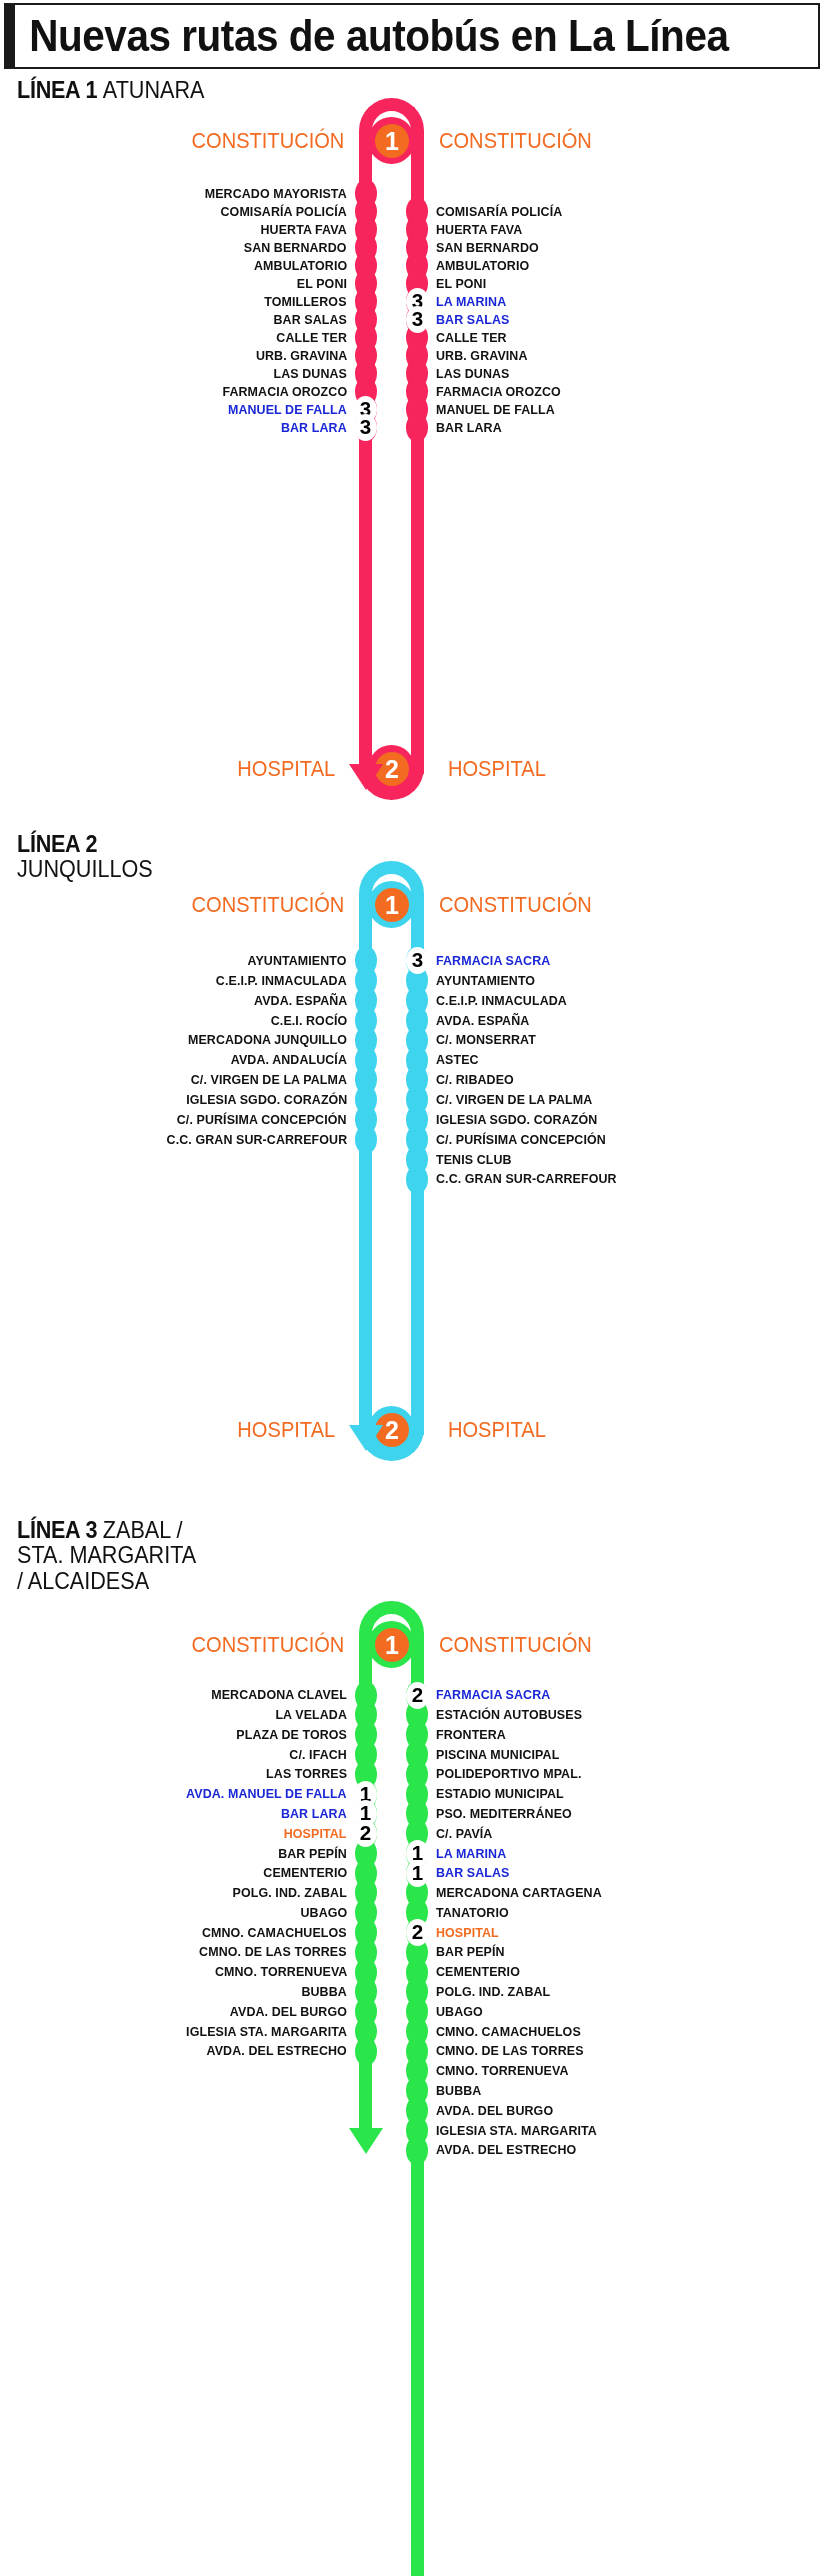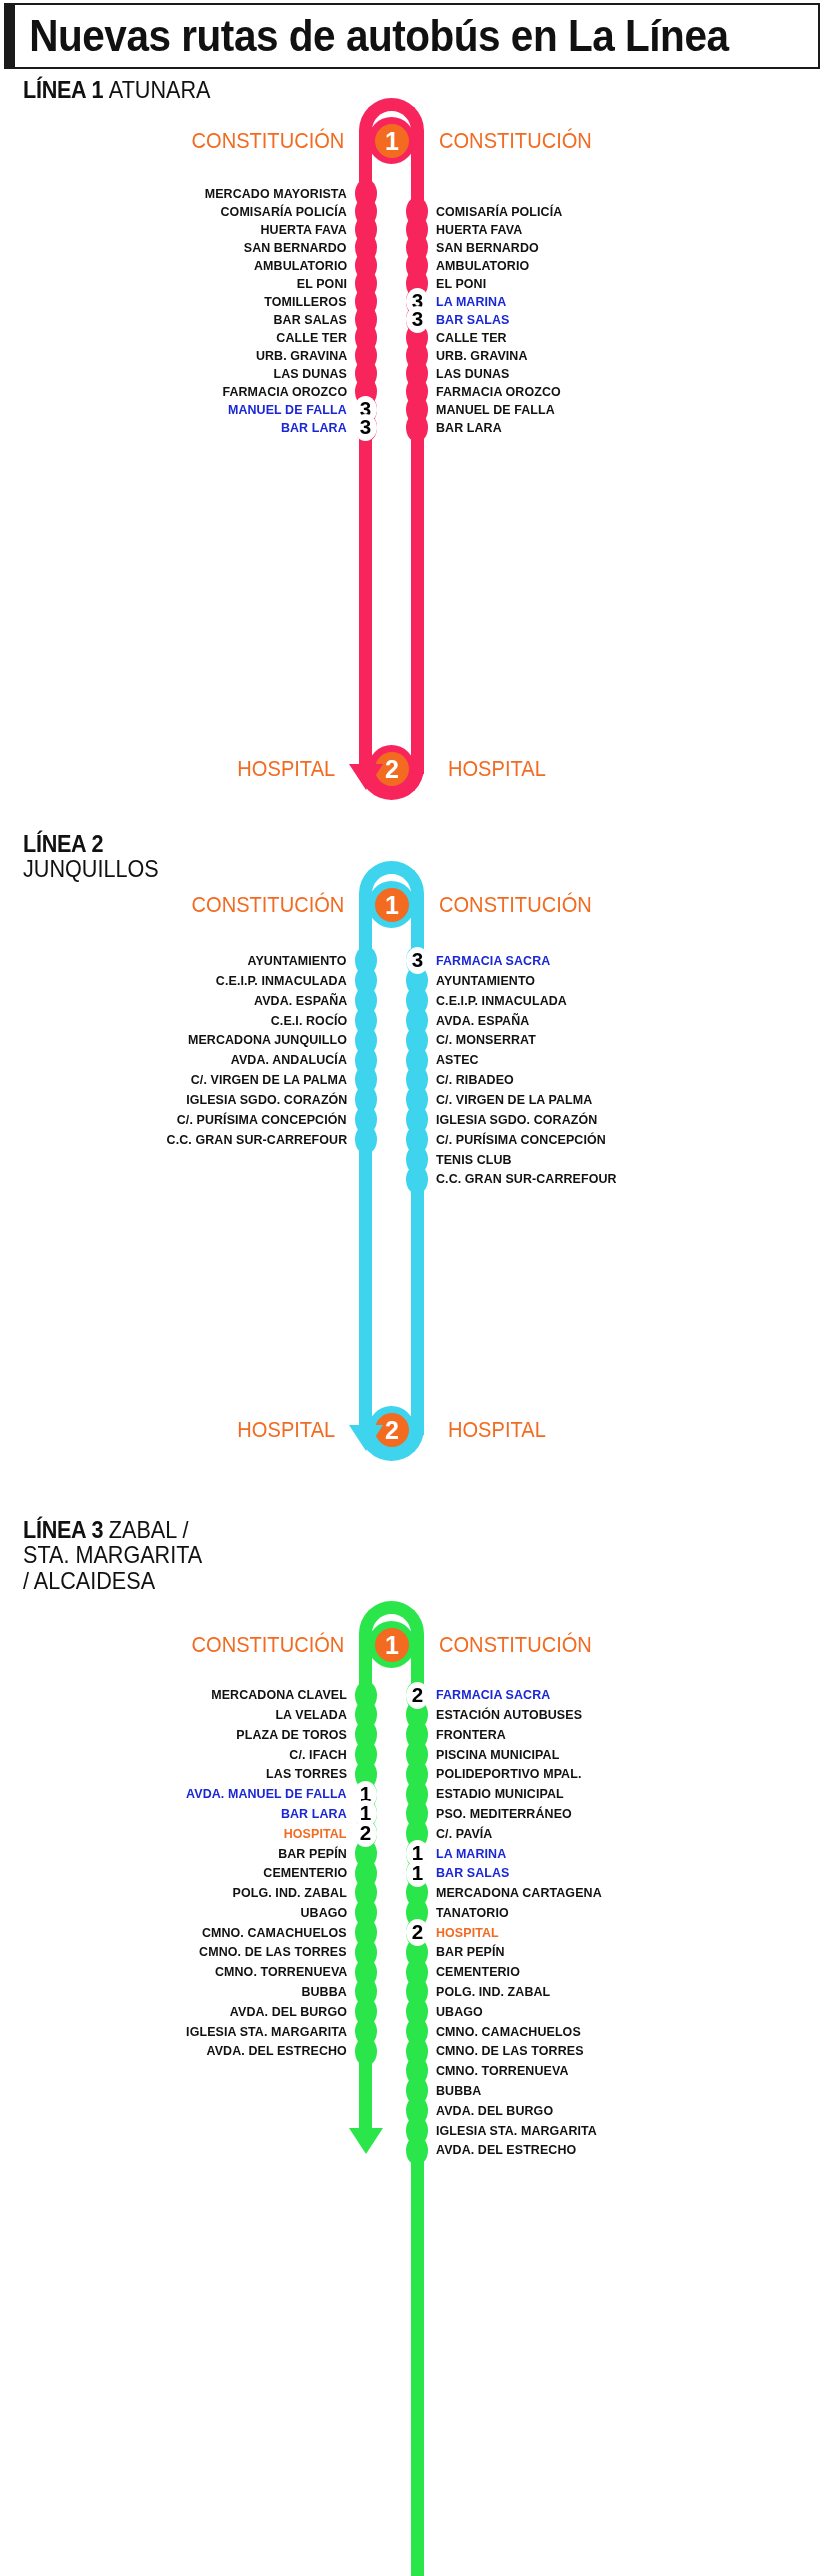--- a/index.html
+++ b/index.html
@@ -36,21 +36,21 @@
     transform: scaleX(0.92);
     transform-origin: left center;
     white-space: nowrap;
   }
 
   
   .line-section { position: absolute; left: 0; width: 824px; }
 
   .line-head {
     position: absolute;
-    left: 23px;
+    left: 17px;
     width: 392px;
   }
   .line-head-row {
     font-family: "Liberation Sans Narrow", "Liberation Sans", sans-serif;
     font-size: 24px;
     color: #111;
     white-space: nowrap;
     line-height: 1.06;
     transform: scaleX(0.9);
     transform-origin: left top;

